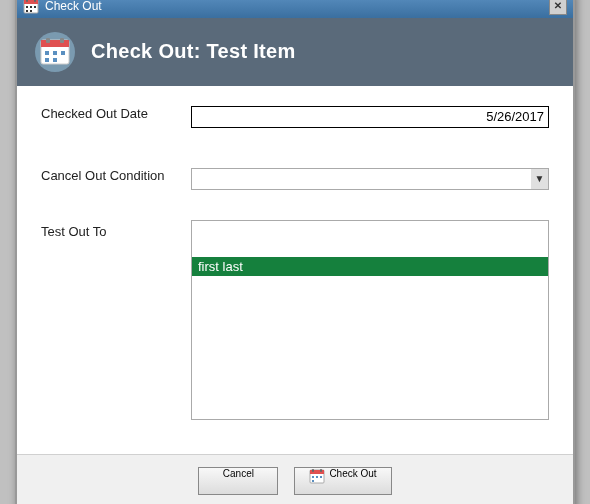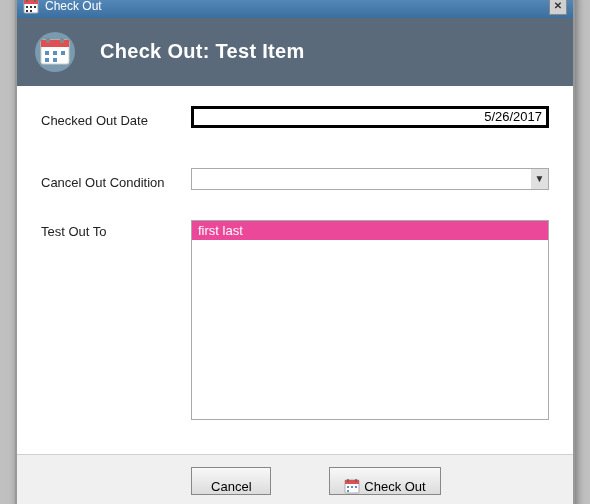--- a/index.html
+++ b/index.html
@@ -61,21 +61,21 @@
       align-items: center;
       justify-content: center;
       font-weight: bold;
     }
 
     .header-section {
       background: #5a6a7a;
       padding: 12px 16px;
       display: flex;
       align-items: center;
-      gap: 23px;
+      gap: 14px;
     }
 
     .header-icon {
       width: 44px;
       height: 44px;
       flex-shrink: 0;
     }
 
     .header-title {
       color: white;
@@ -84,35 +84,35 @@
       letter-spacing: 0.3px;
     }
 
     .content {
       background: white;
       padding: 20px 24px;
     }
 
     .form-row {
       display: flex;
-      align-items: flex-end;
+      align-items: flex-start;
       margin-bottom: 20px;
     }
 
     .form-label {
       width: 150px;
       font-size: 13px;
       color: #222;
       flex-shrink: 0;
     }
 
     .form-input {
       flex: 1;
       height: 22px;
-      border: 3px solid #000000;
+      border: 1px solid #000000;
       font-size: 13px;
       padding: 1px 4px;
       text-align: right;
       background: white;
     }
 
     .form-select-wrapper {
       flex: 1;
       position: relative;
       height: 22px;
@@ -167,48 +167,48 @@
 
     .check-out-to-list {
       flex: 1;
       height: 200px;
       border: 1px solid #aaa;
       background: white;
       overflow-y: auto;
     }
 
     .list-item-selected {
-      background: #ec4899;
+      background: #15803d;
       color: white;
       padding: 2px 6px;
       font-size: 13px;
+      margin-top: 36px;
     }
 
     .footer {
       display: flex;
       justify-content: center;
       gap: 16px;
       padding: 12px 24px 16px;
       background: #f0f0f0;
       border-top: 1px solid #d0d0d0;
     }
 
     .btn {
       height: 28px;
       min-width: 80px;
       border: 1px solid #888;
       background: linear-gradient(to bottom, #f8f8f8, #dcdcdc);
-      font-size: 13px;
+      font-size: 10px;
       cursor: pointer;
       display: flex;
-      align-items: flex-end;
+      align-items: flex-start;
       justify-content: center;
       gap: 4px;
       padding: 0 14px;
-      margin-left: 42px;
     }
 
     .btn-icon {
       width: 16px;
       height: 16px;
       flex-shrink: 0;
     }
   </style>
 </head>
 <body>

